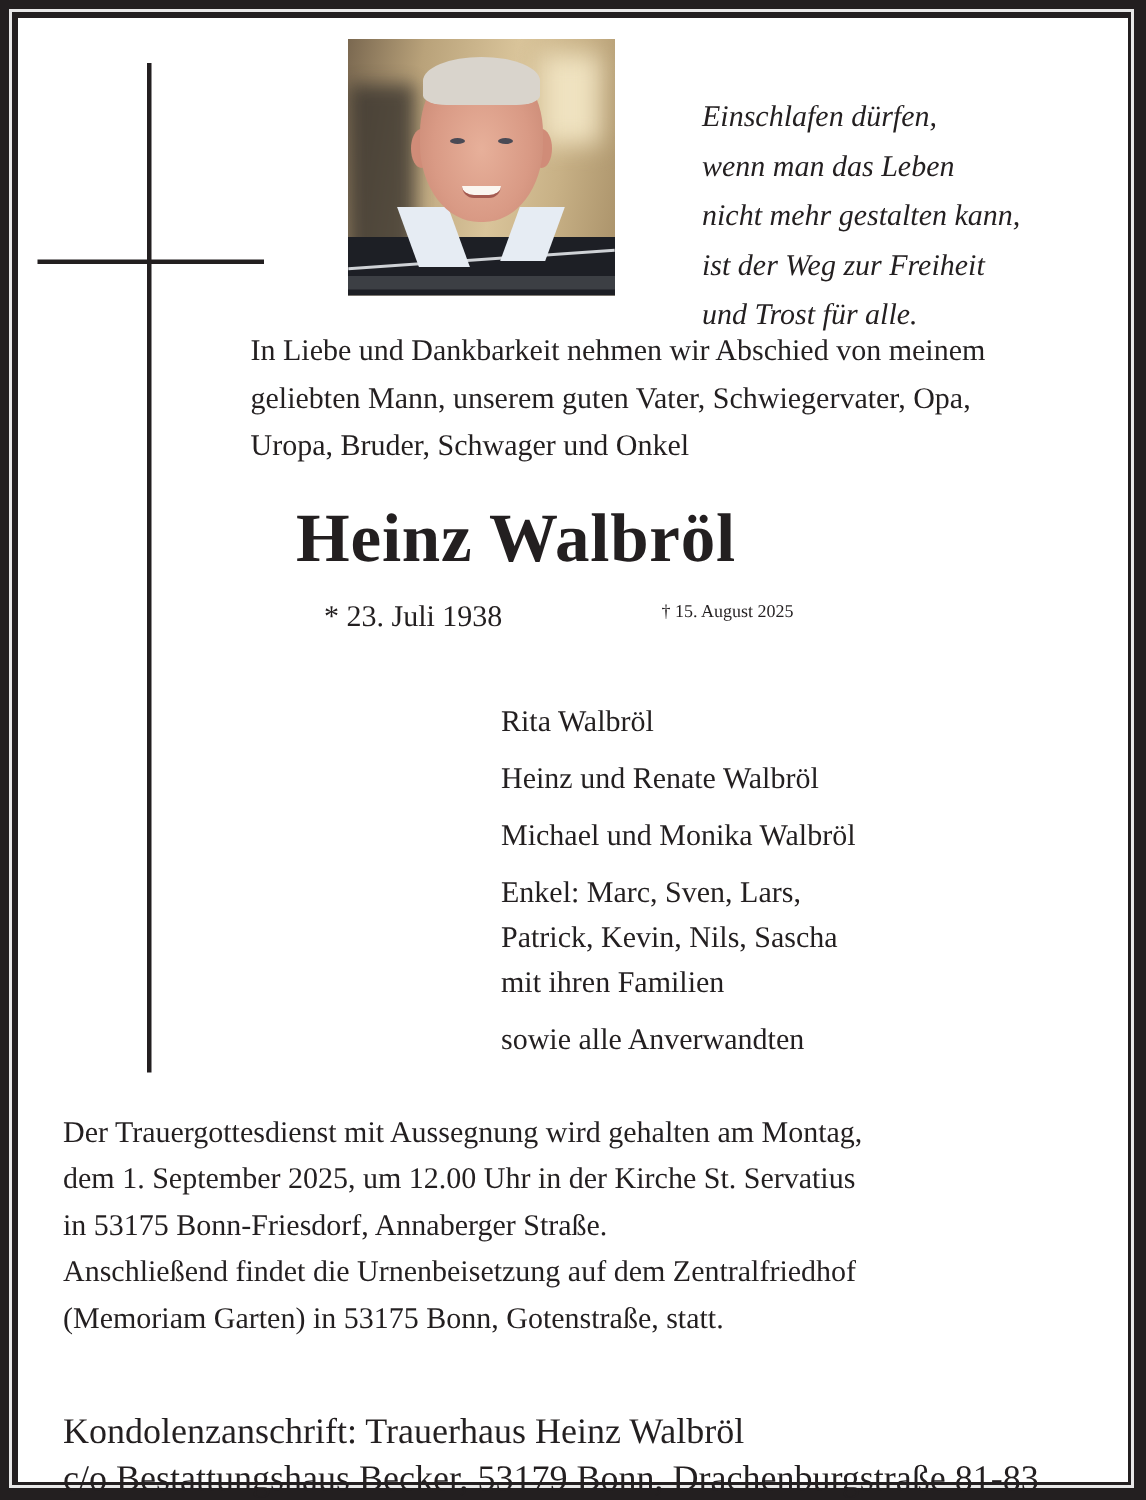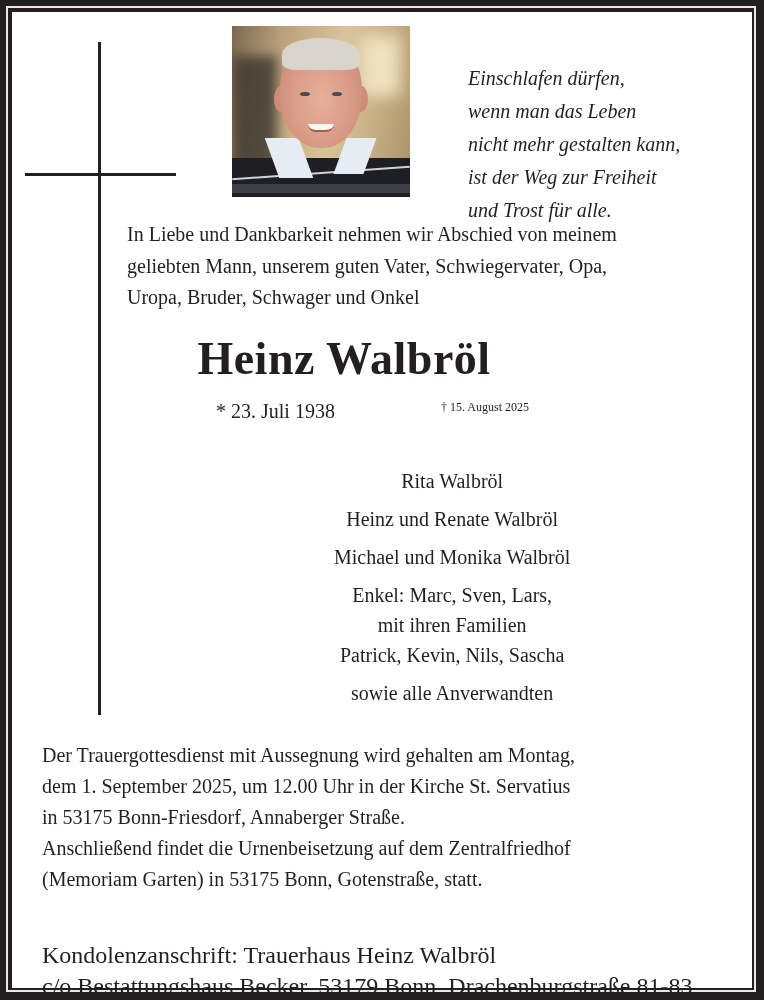--- a/index.html
+++ b/index.html
@@ -23,26 +23,26 @@
   .photo .mouth{position:absolute;left:76px;top:98px;width:26px;height:6px;border-radius:0 0 12px 12px;background:#fbf6f0;border-bottom:2px solid #a45a50;}
   .photo .shirt{position:absolute;left:0;top:132px;width:178px;height:40px;background:#1d1f25;}
   .photo .stripe1{position:absolute;left:0;top:146px;width:178px;height:2px;background:#cfd2d6;transform:rotate(-4deg);}
   .photo .stripe2{position:absolute;left:0;top:158px;width:178px;height:9px;background:#3c3f44;}
   .photo .collar-l{position:absolute;left:40px;top:112px;width:34px;height:40px;background:#e6ecf3;transform:skewX(20deg);}
   .photo .collar-r{position:absolute;left:108px;top:112px;width:30px;height:36px;background:#e6ecf3;transform:skewX(-20deg);}
 
   .poem{position:absolute;left:468px;top:32px;font-style:italic;font-size:20px;line-height:33px;margin-top:30px;}
   .poem div{white-space:nowrap;}
   .intro{position:absolute;left:127px;top:219px;font-size:20px;line-height:31.5px;width:620px;}
-  .intro div{white-space:nowrap;}
+  .intro div{white-space:nowrap;margin-left:40px;}
   .name{position:absolute;left:0;width:688px;top:332px;text-align:center;font-size:46px;font-weight:bold;letter-spacing:0.5px;}
   .birth{position:absolute;left:216px;top:400px;font-size:20px;}
   .death{position:absolute;left:441px;top:400px;font-size:12px;}
   .family{position:absolute;left:334px;top:466px;font-size:20px;line-height:30px;}
-  .family .entry{margin-bottom:8px;white-space:nowrap;text-align:center;}
+  .family .entry{margin-bottom:8px;white-space:nowrap;}
   .service{position:absolute;left:42px;top:740px;font-size:20px;line-height:31px;}
   .service div,.condolence div{white-space:nowrap;}
   .condolence{position:absolute;left:42px;top:940px;font-size:24px;line-height:31px;}
 </style>
 </head>
 <body>
 
 <div class="frame-outer"></div>
 <div class="frame-inner"></div>
 
@@ -89,22 +89,22 @@
     <div>Rita Walbröl</div>
   </div>
   <div class="entry">
     <div>Heinz und Renate Walbröl</div>
   </div>
   <div class="entry">
     <div>Michael und Monika Walbröl</div>
   </div>
   <div class="entry">
     <div>Enkel: Marc, Sven, Lars,</div>
+    <div>Patrick, Kevin, Nils, Sascha</div>
     <div>mit ihren Familien</div>
-    <div>Patrick, Kevin, Nils, Sascha</div>
   </div>
   <div class="entry">
     <div>sowie alle Anverwandten</div>
   </div>
 </div>
 
 <div class="service">
   <div>Der Trauergottesdienst mit Aussegnung wird gehalten am Montag,</div>
   <div>dem 1. September 2025, um 12.00 Uhr in der Kirche St. Servatius</div>
   <div>in 53175 Bonn-Friesdorf, Annaberger Straße.</div>

